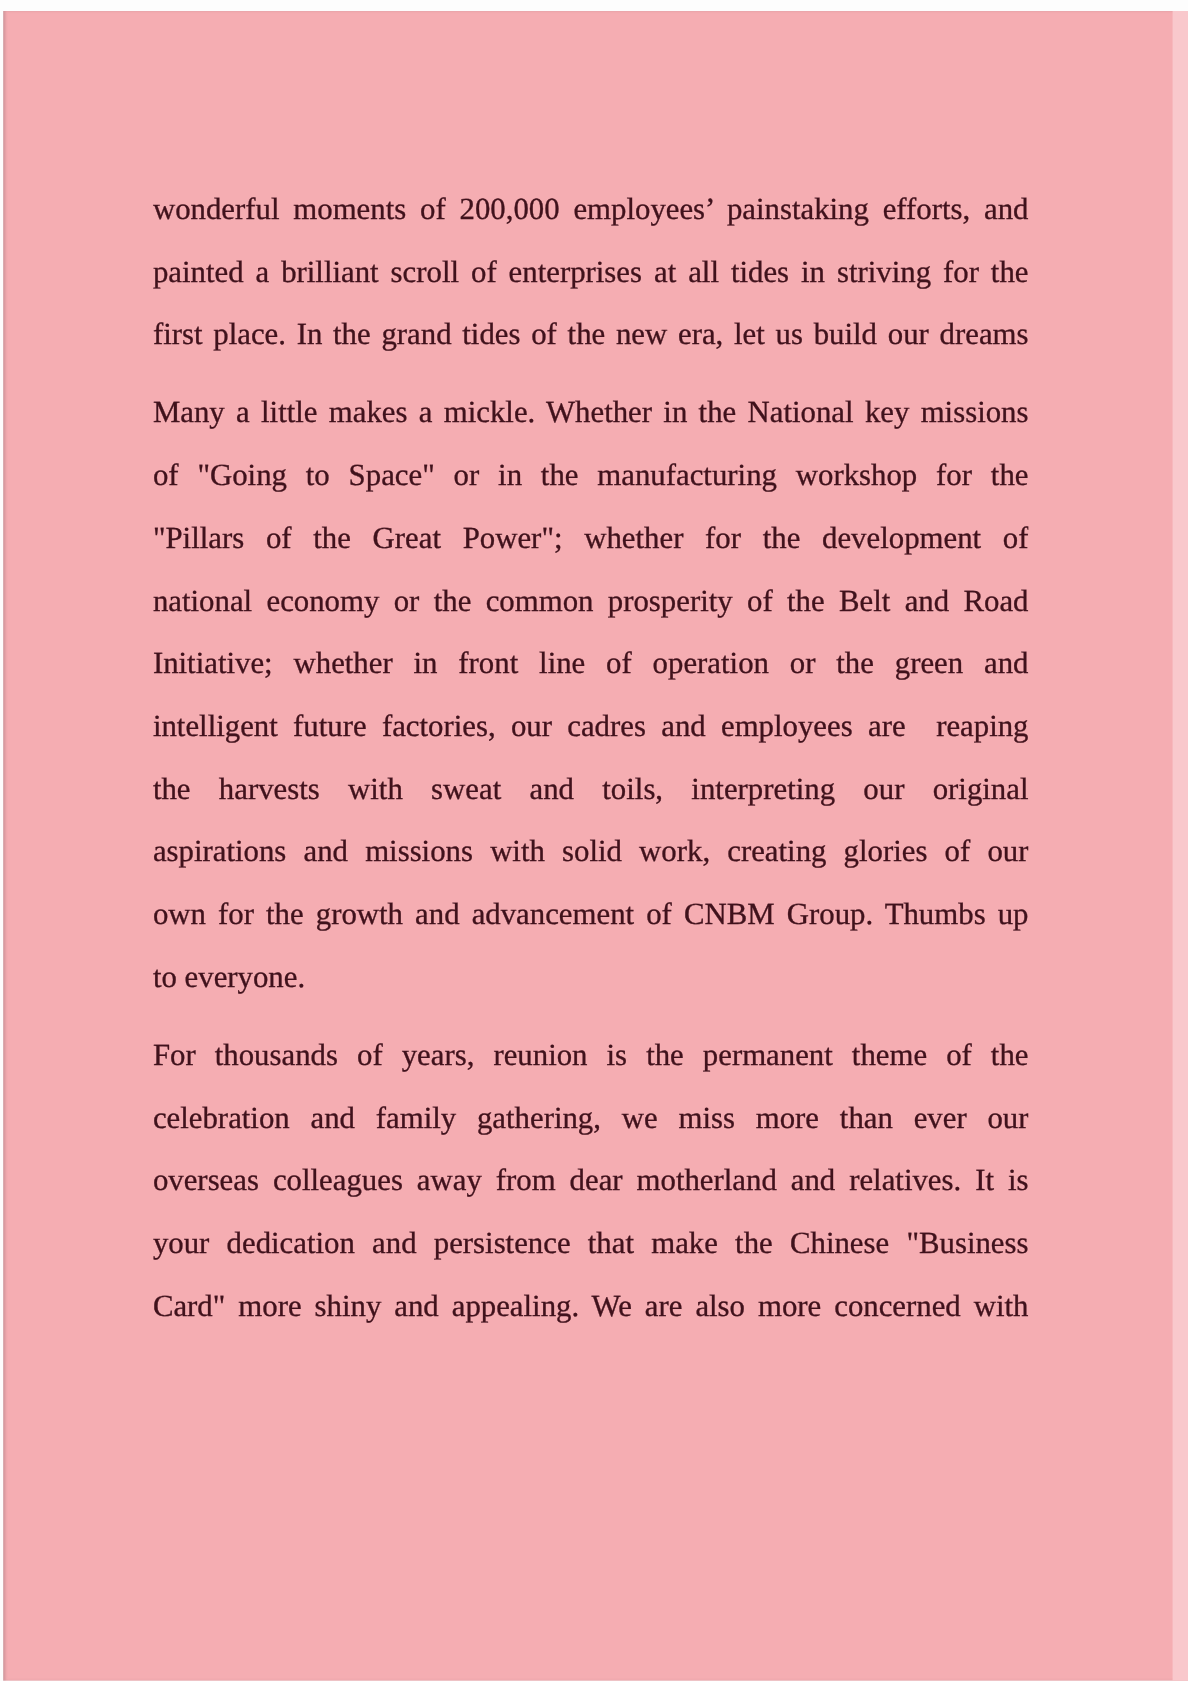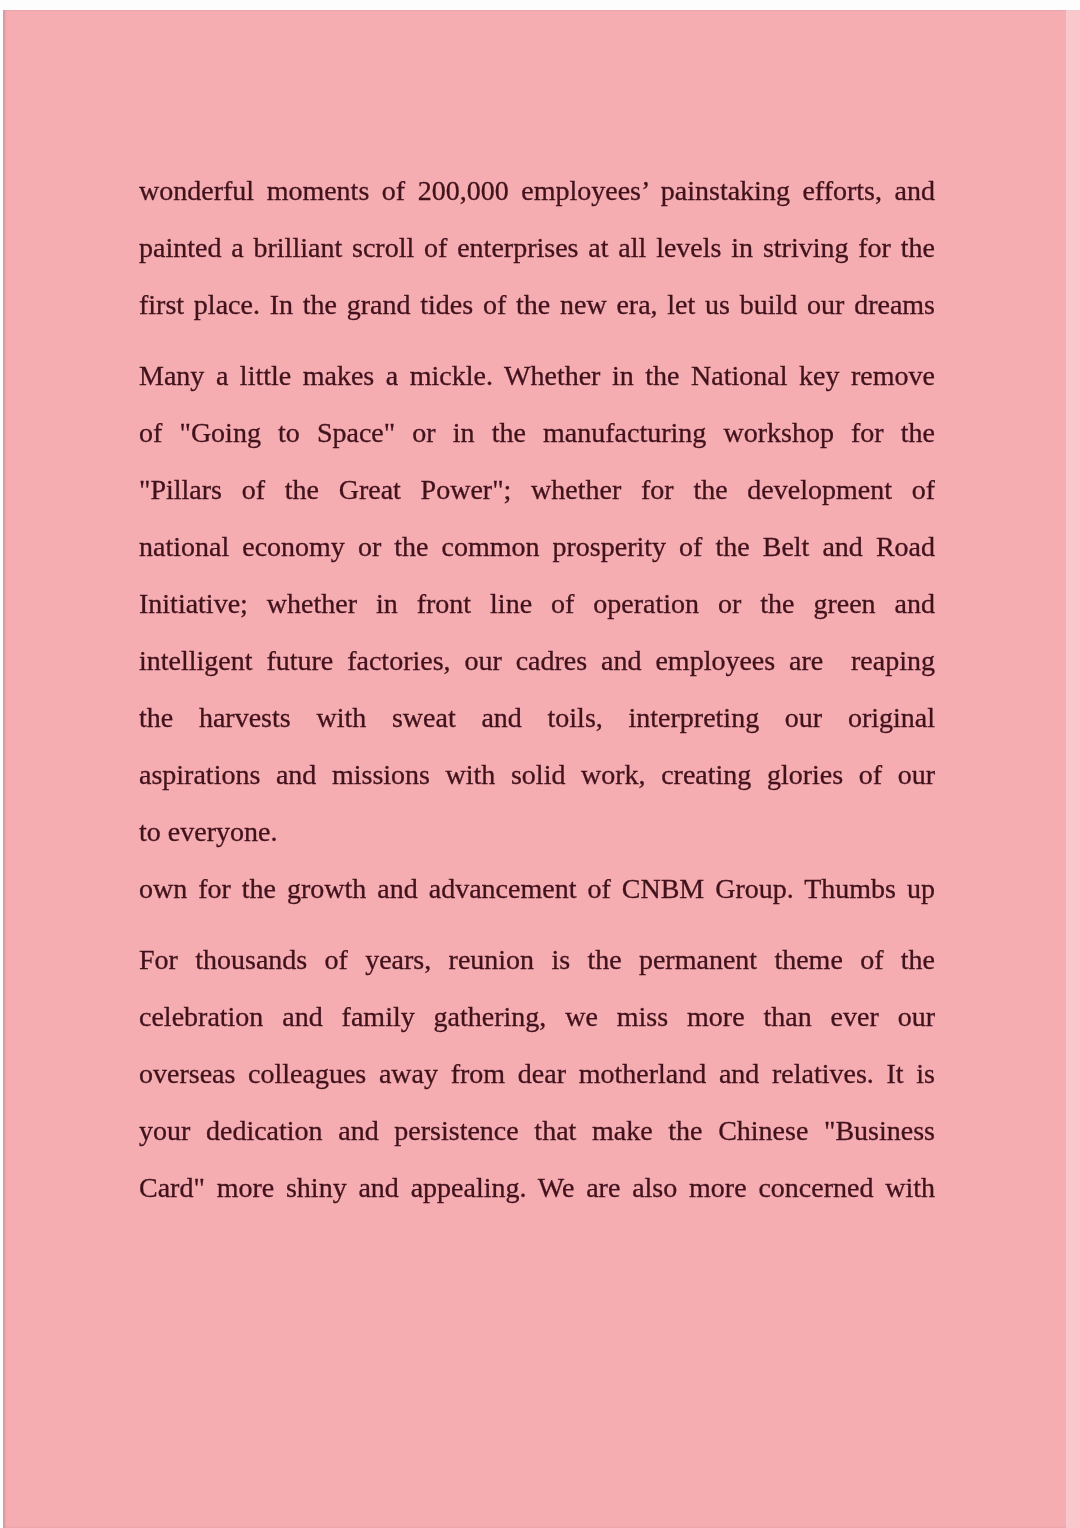--- a/index.html
+++ b/index.html
@@ -50,34 +50,34 @@
 </style>
 </head>
 <body style="background: rgb(253, 253, 253);">
 
 <div class="scan">
   <div class="sheet">
     <div class="right-edge"></div>
     <div class="text-block" id="doc-text">
         <div class="para">
           <div class="line">wonderful moments of 200,000 employees’ painstaking efforts, and</div>
-          <div class="line">painted a brilliant scroll of enterprises at all levels in striving for the</div>
+          <div class="line">painted a brilliant scroll of enterprises at all tides in striving for the</div>
           <div class="line">first place. In the grand tides of the new era, let us build our dreams</div>
         </div>
         <div class="para">
-          <div class="line">Many a little makes a mickle. Whether in the National key remove</div>
+          <div class="line">Many a little makes a mickle. Whether in the National key missions</div>
           <div class="line">of "Going to Space" or in the manufacturing workshop for the</div>
           <div class="line">"Pillars of the Great Power"; whether for the development of</div>
           <div class="line">national economy or the common prosperity of the Belt and Road</div>
           <div class="line">Initiative; whether in front line of operation or the green and</div>
           <div class="line">intelligent future factories, our cadres and employees are  reaping</div>
           <div class="line">the harvests with sweat and toils, interpreting our original</div>
           <div class="line">aspirations and missions with solid work, creating glories of our</div>
+          <div class="line">own for the growth and advancement of CNBM Group. Thumbs up</div>
           <div class="line flush-last">to everyone.</div>
-          <div class="line">own for the growth and advancement of CNBM Group. Thumbs up</div>
         </div>
         <div class="para">
           <div class="line">For thousands of years, reunion is the permanent theme of the</div>
           <div class="line">celebration and family gathering, we miss more than ever our</div>
           <div class="line">overseas colleagues away from dear motherland and relatives. It is</div>
           <div class="line">your dedication and persistence that make the Chinese "Business</div>
           <div class="line">Card" more shiny and appealing. We are also more concerned with</div>
         </div>
       </div>
   </div>

